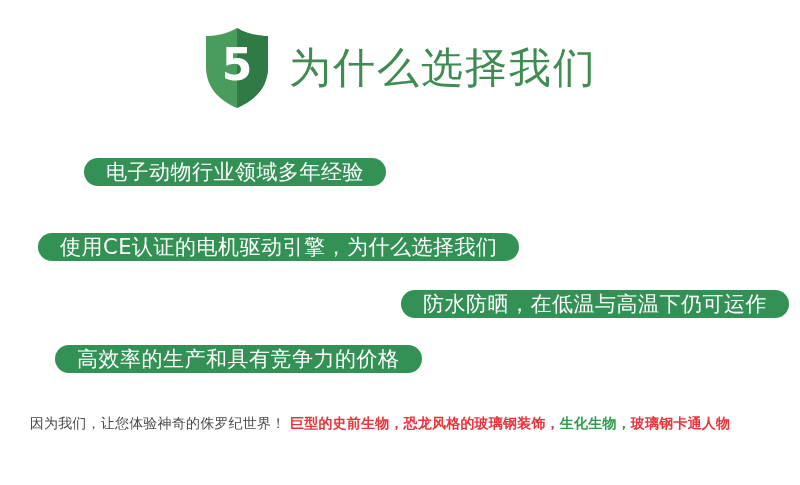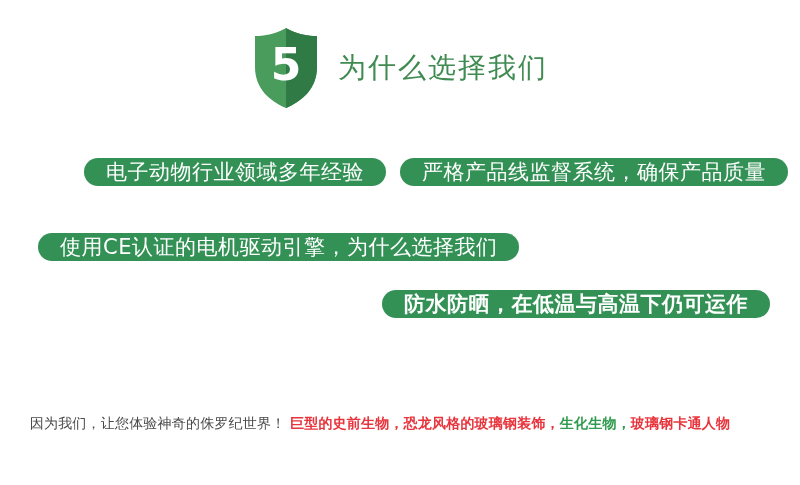--- a/index.html
+++ b/index.html
@@ -59,21 +59,21 @@
     font-size: 44px;
     font-weight: bold;
     line-height: 1;
     letter-spacing: 0;
     padding-bottom: 6px;
     box-sizing: border-box;
   }
 
   .header-title {
     color: #3f8b51;
-    font-size: 28px;
+    font-size: 42px;
     font-weight: 500;
     letter-spacing: 2px;
     line-height: 1;
     white-space: nowrap;
   }
 
   
   .pill {
     position: absolute;
     display: flex;
@@ -87,21 +87,21 @@
     line-height: 1;
     white-space: nowrap;
     letter-spacing: 0.5px;
     padding: 0 22px;
     height: 28px;
   }
 
   .pill-1 { left: 84px;  top: 158px; }
   .pill-2 { left: 400px; top: 158px; }
   .pill-3 { left: 38px;  top: 233px; }
-  .pill-4 { left: 382px; top: 290px; font-weight: bold; }
+  .pill-4 { left: 401px; top: 290px; }
   .pill-5 { left: 55px;  top: 345px; }
 
   
   .footer {
     position: absolute;
     left: 0;
     top: 412px;
     width: 760px;
     text-align: center;
     font-size: 14px;
@@ -127,24 +127,24 @@
         <path d="M34 1 C34 1 46 9 65 9 L65 40 C65 62 50 74 34 81 C18 74 3 62 3 40 L3 9 C22 9 34 1 34 1 Z" fill="#4a9c5d"></path>
         <path d="M34 1 C34 1 46 9 65 9 L65 40 C65 62 50 74 34 81 Z" fill="#2f7a45"></path>
       </svg>
       <div class="badge-number">5</div>
     </div>
     <div class="header-title">为什么选择我们</div>
   </div>
 
   <div class="pill pill-1">电子动物行业领域多年经验</div>
 
-  <div class="pill pill-2">严格产品线监督系统，确保产品质量</div>
 
   <div class="pill pill-3">使用CE认证的电机驱动引擎，为什么选择我们</div>
 
   <div class="pill pill-4">防水防晒，在低温与高温下仍可运作</div>
 
+  <div class="pill pill-5">高效率的生产和具有竞争力的价格</div>
 
   <div class="footer">
     <span class="footer-line"><span class="seg-dark" style="color: rgb(74, 74, 74);">因为我们，让您体验神奇的侏罗纪世界！ </span><span class="seg-red" style="color: rgb(232, 52, 60);">巨型的史前生物，恐龙风格的玻璃钢装饰，</span><span class="seg-green" style="color: rgb(47, 155, 78);">生化生物，</span><span class="seg-red" style="color: rgb(232, 52, 60);">玻璃钢卡通人物</span></span>
   </div>
 
 </div>
 
 </body></html>

